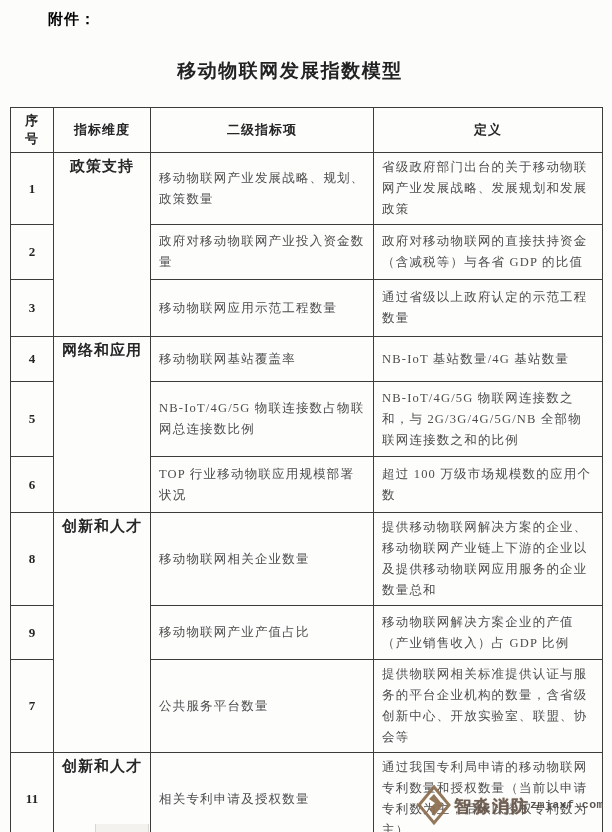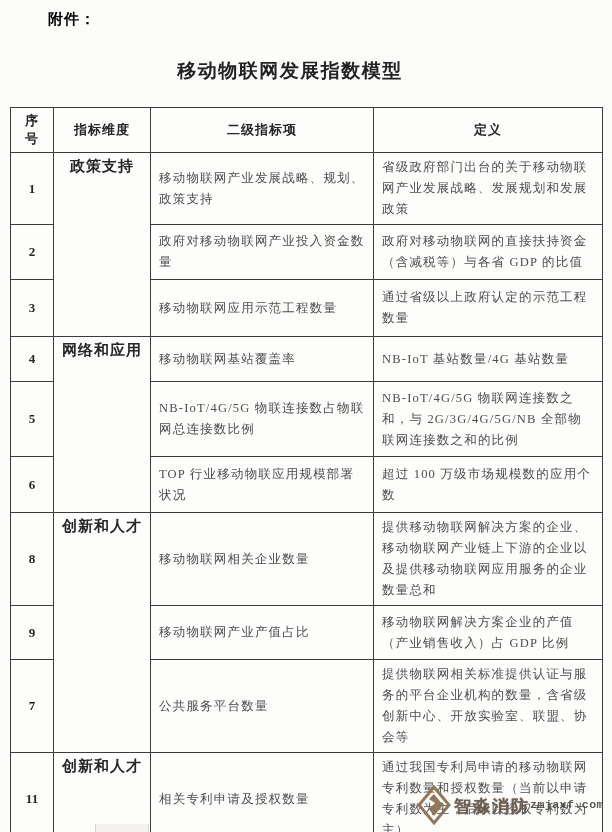--- a/index.html
+++ b/index.html
@@ -98,21 +98,21 @@
   <tbody>
       <tr style="height:33px">
     <th class="col-header">序号</th>
     <th class="col-header">指标维度</th>
     <th class="col-header">二级指标项</th>
     <th class="col-header">定义</th>
   </tr>
   <tr style="height:55px">
     <td class="cell-no">1</td>
     <td class="cell-dim" rowspan="3">政策支持</td>
-    <td class="cell-ind">移动物联网产业发展战略、规划、政策支持</td>
+    <td class="cell-ind">移动物联网产业发展战略、规划、政策数量</td>
     <td class="cell-def">省级政府部门出台的关于移动物联网产业发展战略、发展规划和发展政策</td>
   </tr>
   <tr style="height:55px">
     <td class="cell-no">2</td>
     <td class="cell-ind">政府对移动物联网产业投入资金数量</td>
     <td class="cell-def">政府对移动物联网的直接扶持资金（含减税等）与各省 GDP 的比值</td>
   </tr>
   <tr style="height:57px">
     <td class="cell-no">3</td>
     <td class="cell-ind">移动物联网应用示范工程数量</td>

